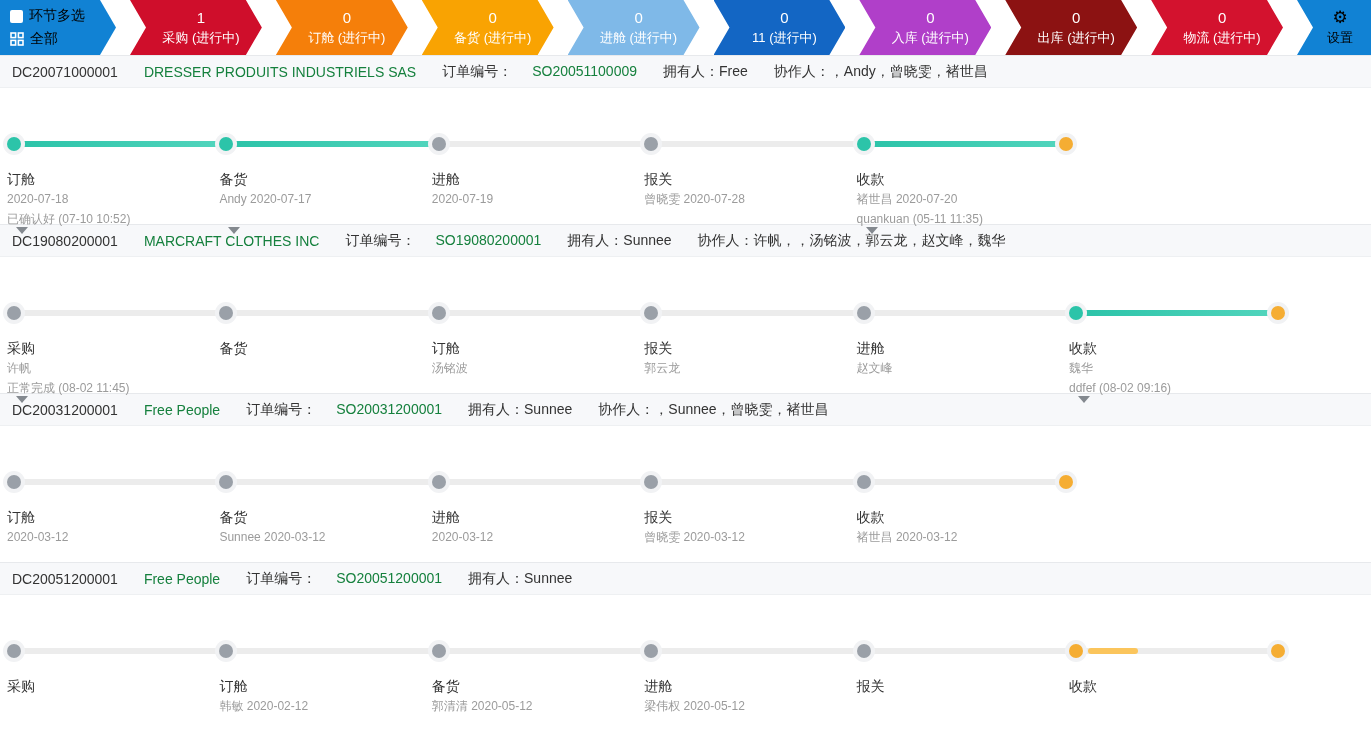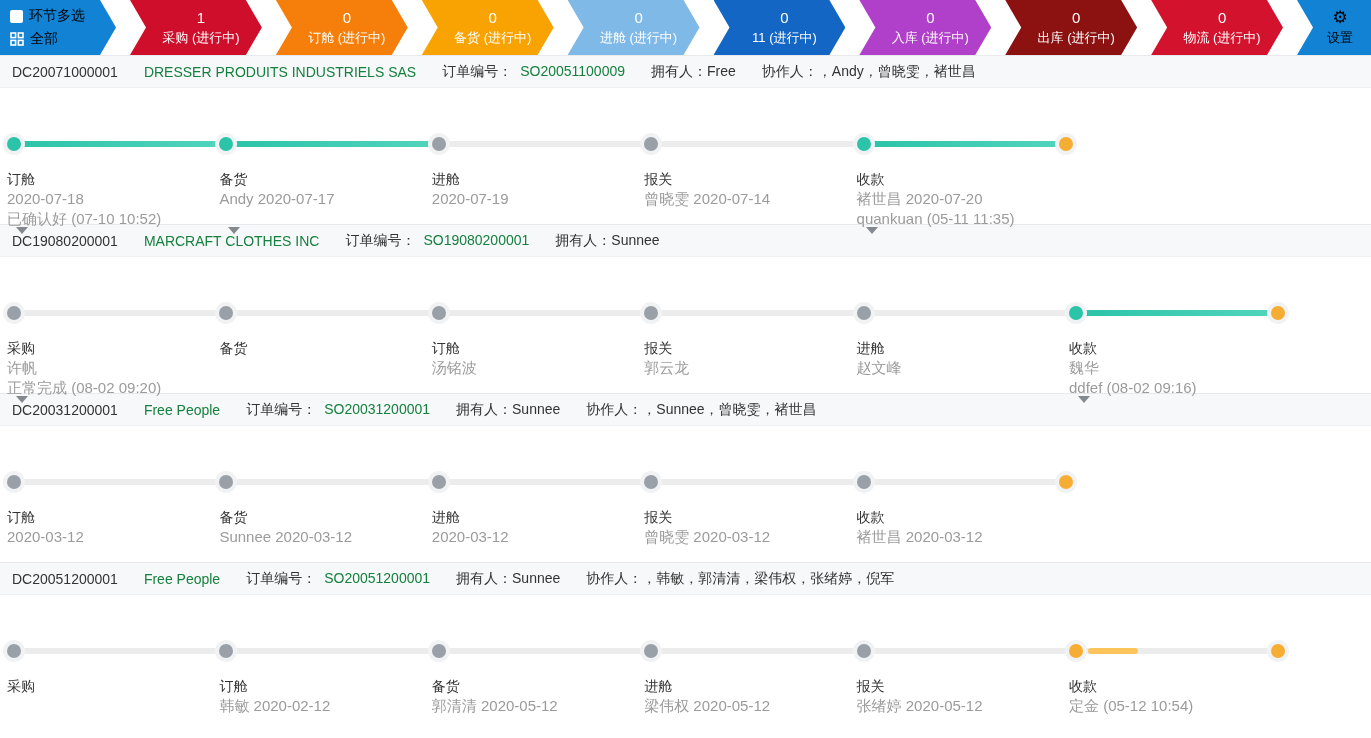--- a/index.html
+++ b/index.html
@@ -22,34 +22,34 @@
   .settings-block { width:74px; flex:0 0 74px; clip-path:polygon(0 0, 100% 0, 100% 100%, 0 100%, 16px 50%);
           display:flex; flex-direction:column; justify-content:center; align-items:center; padding-left:12px; cursor:pointer; }
   .gear { font-size:17px; line-height:1; }
   .settings-block .lbl { font-size:13px; margin-top:3px; }
 
   
   .order-block { position:relative; height:169px; }
   .order-strip { height:33px; background:#f7f8fa; border-top:1px solid #e7e9ec; border-bottom:1px solid #eef0f2;
           display:flex; align-items:center; padding:0 12px; gap:26px; font-size:14px; color:#333; white-space:nowrap; }
   .blue-link { color:#15803d; text-decoration:none; cursor:pointer; }
-  .order-no-group { display:flex; gap:8px; }
+  .order-no-group { display:flex; gap:20px; }
   .timeline { position:relative; height:136px; background:#fff; }
   .seg { position:absolute; height:6px; border-radius:3px; top:53px; z-index:1; }
   .seg.gray { background:#ececec; }
   .seg.teal { background:linear-gradient(90deg,#2bc3a8,#52d5bd); }
   .seg.orange-part { background:#fbc55c; }
   .tdot { position:absolute; width:14px; height:14px; border-radius:50%; top:49px; z-index:2;
           box-shadow:0 0 0 4px #f1f2f4; }
   .tdot.teal { background:#2cc4a9; }
   .tdot.gray { background:#9aa0a8; }
   .tdot.orange { background:#f5ad33; }
   .stage-label { position:absolute; top:81px; width:205px; z-index:3; }
   .s-name { font-size:14px; color:#333; line-height:20px; }
-  .s-sub { font-size:15px; color:#9b9b9b; line-height:20px; white-space:nowrap; }
+  .s-sub { font-size:12px; color:#9b9b9b; line-height:20px; white-space:nowrap; }
   .expand-arrow { position:absolute; top:139px; width:0; height:0; cursor:pointer; z-index:3;
           border-left:6px solid transparent; border-right:6px solid transparent; border-top:7px solid #84898f; }
 </style>
 </head>
 <body>
 
 <div class="app">
 
   <div class="stage-bar" id="stage-bar">
     <div class="filter-block" id="filter-block" style="background: rgb(17, 130, 212);">
@@ -141,21 +141,21 @@
           <div class="seg gray" style="left: 438.8px; width: 212.4px;"></div>
           <div class="tdot gray" style="left: 431.8px;"></div>
           <div class="stage-label" style="left: 431.8px;">
             <div class="s-name">进舱</div>
             <div class="s-sub">2020-07-19</div>
           </div>
           <div class="seg gray" style="left: 651.2px; width: 212.4px;"></div>
           <div class="tdot gray" style="left: 644.2px;"></div>
           <div class="stage-label" style="left: 644.2px;">
             <div class="s-name">报关</div>
-            <div class="s-sub">曾晓雯 2020-07-14</div>
+            <div class="s-sub">曾晓雯 2020-07-28</div>
           </div>
           <div class="seg teal" style="left: 863.6px; width: 202px;"></div>
           <div class="tdot teal" style="left: 856.6px;"></div>
           <div class="stage-label" style="left: 856.6px;">
             <div class="s-name">收款</div>
             <div class="s-sub">褚世昌 2020-07-20</div>
             <div class="s-sub">quankuan (05-11 11:35)</div>
           </div>
           <div class="expand-arrow" style="left: 865.6px;"></div>
           <div class="tdot orange" style="left: 1058.6px;"></div>
@@ -163,28 +163,29 @@
       </div>
       <div class="order-block">
         <div class="order-strip">
           <div style="color: rgb(51, 51, 51);">DC19080200001</div>
           <div class="blue-link">MARCRAFT CLOTHES INC</div>
           <div class="order-no-group">
             <div>订单编号：</div>
             <div class="blue-link">SO19080200001</div>
           </div>
           <div>拥有人：Sunnee</div>
+          <div>协作人：许帆，，汤铭波，郭云龙，赵文峰，魏华</div>
         </div>
         <div class="timeline">
           <div class="seg gray" style="left: 14px; width: 212.4px;"></div>
           <div class="tdot gray" style="left: 7px;"></div>
           <div class="stage-label" style="left: 7px;">
             <div class="s-name">采购</div>
             <div class="s-sub">许帆</div>
-            <div class="s-sub">正常完成 (08-02 09:20)</div>
+            <div class="s-sub">正常完成 (08-02 11:45)</div>
           </div>
           <div class="expand-arrow" style="left: 16px;"></div>
           <div class="seg gray" style="left: 226.4px; width: 212.4px;"></div>
           <div class="tdot gray" style="left: 219.4px;"></div>
           <div class="stage-label" style="left: 219.4px;">
             <div class="s-name">备货</div>
           </div>
           <div class="seg gray" style="left: 438.8px; width: 212.4px;"></div>
           <div class="tdot gray" style="left: 431.8px;"></div>
           <div class="stage-label" style="left: 431.8px;">
@@ -261,21 +262,20 @@
       </div>
       <div class="order-block">
         <div class="order-strip">
           <div style="color: rgb(51, 51, 51);">DC20051200001</div>
           <div class="blue-link">Free People</div>
           <div class="order-no-group">
             <div>订单编号：</div>
             <div class="blue-link">SO20051200001</div>
           </div>
           <div>拥有人：Sunnee</div>
-          <div>协作人：，韩敏，郭清清，梁伟权，张绪婷，倪军</div>
         </div>
         <div class="timeline">
           <div class="seg gray" style="left: 14px; width: 212.4px;"></div>
           <div class="tdot gray" style="left: 7px;"></div>
           <div class="stage-label" style="left: 7px;">
             <div class="s-name">采购</div>
           </div>
           <div class="seg gray" style="left: 226.4px; width: 212.4px;"></div>
           <div class="tdot gray" style="left: 219.4px;"></div>
           <div class="stage-label" style="left: 219.4px;">
@@ -291,27 +291,25 @@
           <div class="seg gray" style="left: 651.2px; width: 212.4px;"></div>
           <div class="tdot gray" style="left: 644.2px;"></div>
           <div class="stage-label" style="left: 644.2px;">
             <div class="s-name">进舱</div>
             <div class="s-sub">梁伟权 2020-05-12</div>
           </div>
           <div class="seg gray" style="left: 863.6px; width: 212.4px;"></div>
           <div class="tdot gray" style="left: 856.6px;"></div>
           <div class="stage-label" style="left: 856.6px;">
             <div class="s-name">报关</div>
-            <div class="s-sub">张绪婷 2020-05-12</div>
           </div>
           <div class="seg gray" style="left: 1076px; width: 202px;"></div>
           <div class="seg orange-part" style="left: 1088px; width: 50px;"></div>
           <div class="tdot orange" style="left: 1069px;"></div>
           <div class="stage-label" style="left: 1069px;">
             <div class="s-name">收款</div>
-            <div class="s-sub">定金 (05-12 10:54)</div>
           </div>
           <div class="tdot orange" style="left: 1271px;"></div>
         </div>
       </div>
     </div>
 
 </div>
 
 </body></html>

